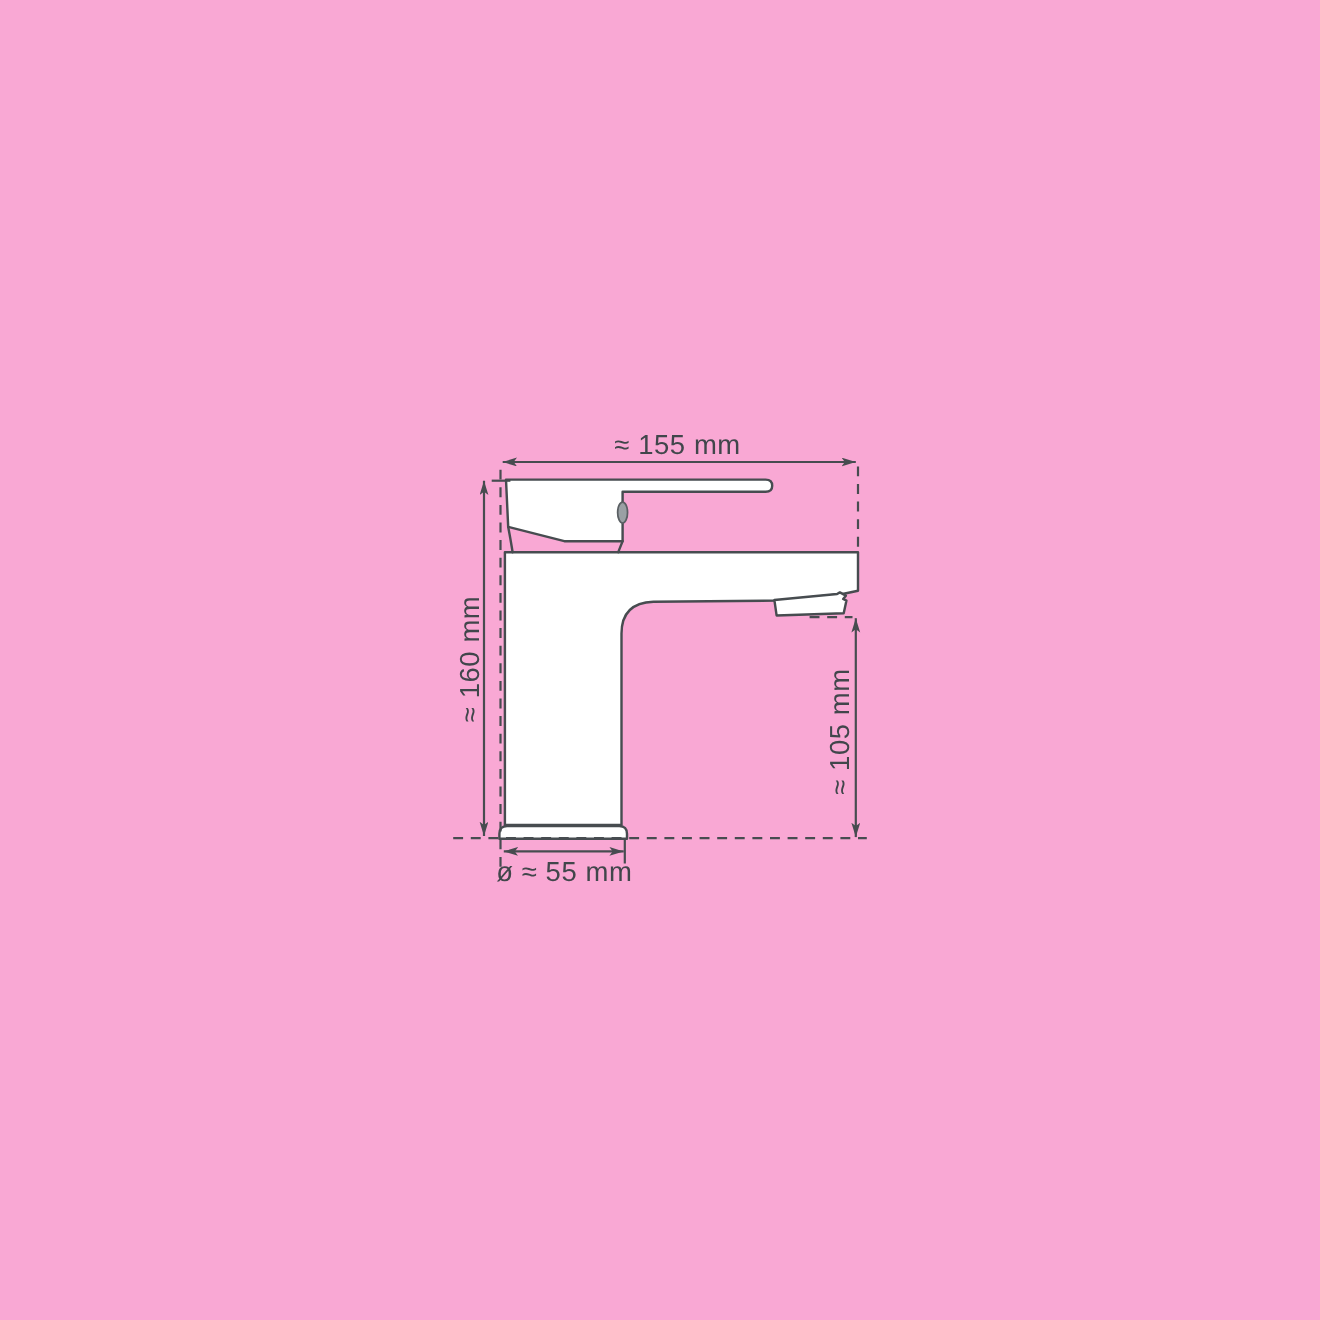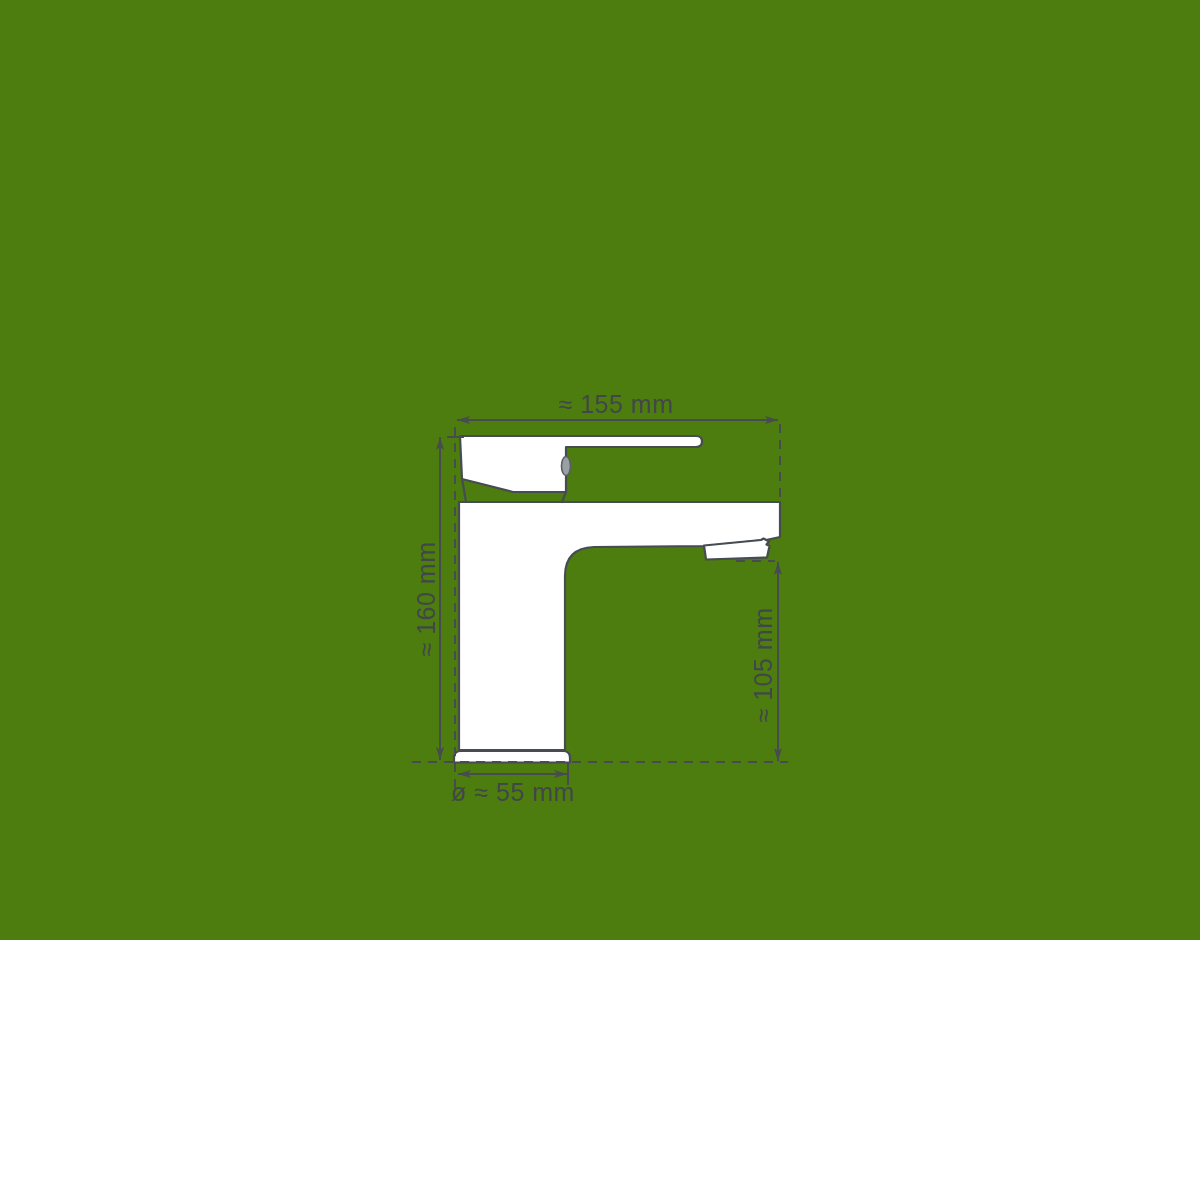--- a/index.html
+++ b/index.html
@@ -6,22 +6,22 @@
     margin: 0;
     padding: 0;
     width: 1200px;
     height: 1200px;
     background: #ffffff;
     font-family: "Liberation Sans", sans-serif;
   }
   .stage {
     position: relative;
     width: 1200px;
-    height: 940px;
-    background: #4d7c0f;
+    height: 1200px;
+    background: #f9a8d4;
     overflow: hidden;
   }
   svg { display: block; }
   .outline {
     fill: #ffffff;
     stroke: #474c50;
     stroke-width: 2.2;
     stroke-linejoin: round;
     stroke-linecap: round;
   }

